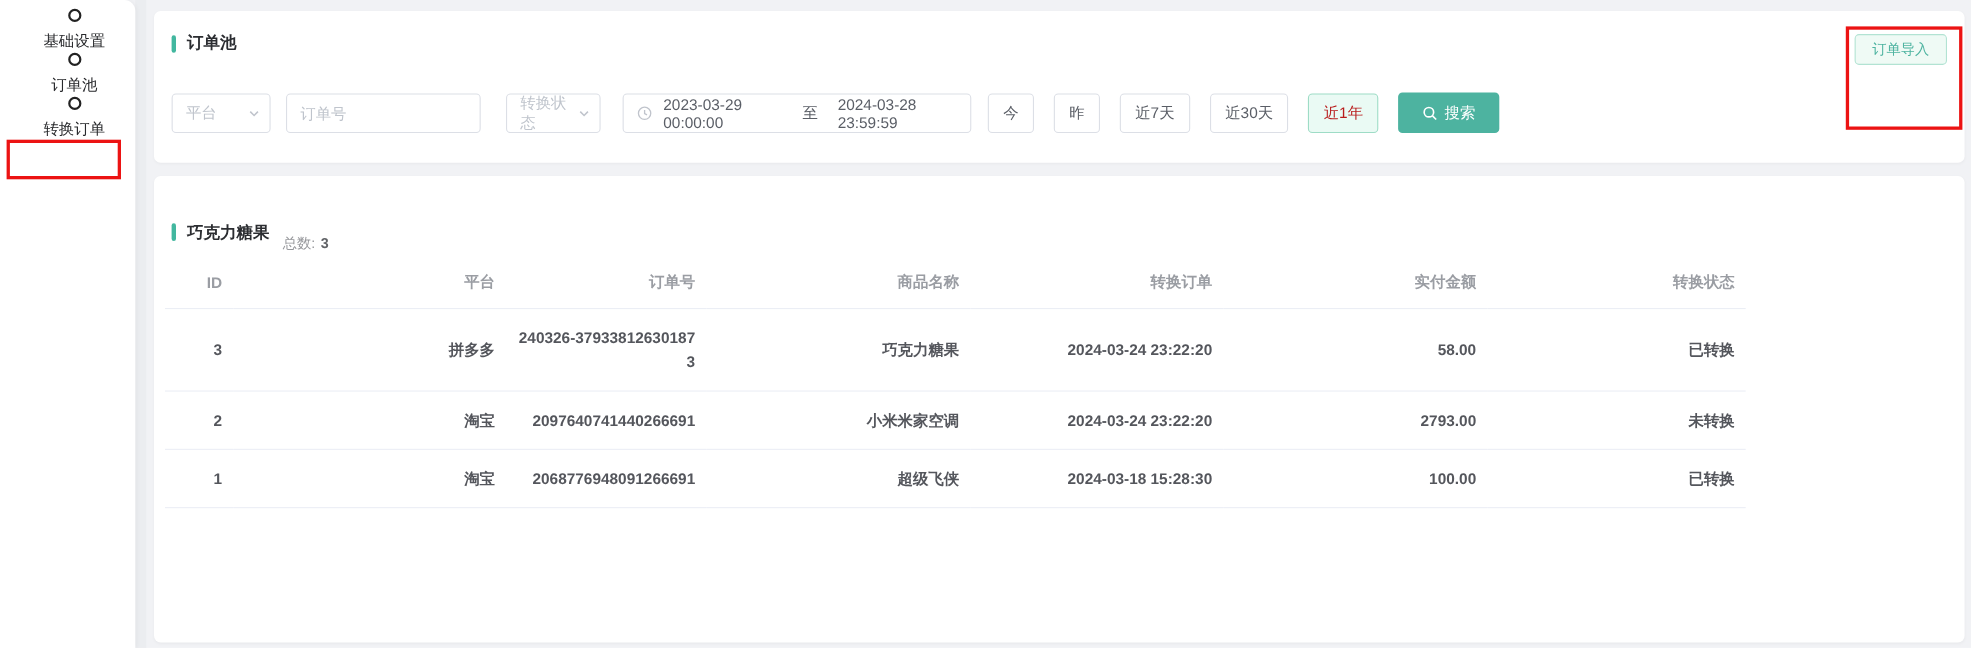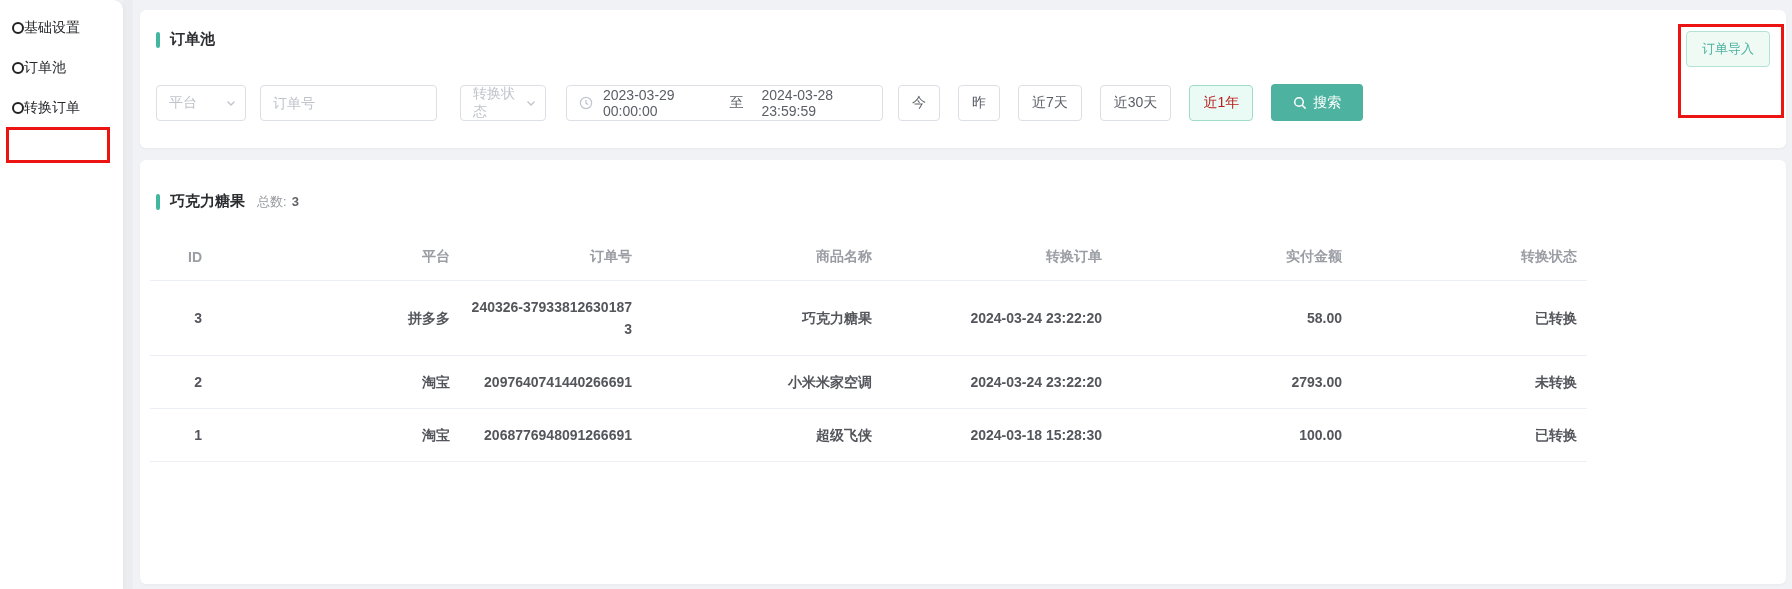--- a/index.html
+++ b/index.html
@@ -15,47 +15,47 @@
     position:absolute; left:0; top:0; width:123px; height:100%;
     background:#fff; border-top-right-radius:10px;
     box-shadow:1px 0 4px rgba(0,0,0,0.04);
     padding-top:8px; z-index:2;
   }
   .side-gutter {
     position:absolute; left:123px; top:0; width:10px; height:100%;
     background:#ebedf0; z-index:1;
   }
   .menu-item {
-    height:40px; display:flex; align-items:center; 
-    padding-left:12px; font-size:14px; color:#27282b; cursor:pointer;
+    height:40px; display:flex; align-items:center; gap:9px;
+    padding-left:12px; font-size:14px; color:#27282b; cursor:pointer;flex-direction:column;
   }
   .circle-icon {
     width:12px; height:12px; border:2px solid #222; border-radius:50%;
     flex:0 0 auto; background:#fff;
   }
   
   .main { position:absolute; left:133px; top:0; right:0; height:100%; }
   .card {
     position:absolute; left:7px; right:6px; background:#fff; border-radius:6px;
     box-shadow:0 1px 3px rgba(0,0,0,0.04);
   }
   .card-filter { top:10px; height:138px; }
   .card-table  { top:160px; height:424px; }
   .section-title { display:flex; align-items:center; gap:10px; }
   .accent-bar { width:4px; height:16px; border-radius:2px; background:#42b79f; }
   .section-title .t { font-size:15px; font-weight:bold; color:#2b2d31; }
-  .total-wrap { font-size:13px; color:#97989c; margin-left:2px; }
+  .total-wrap { font-size:13px; color:#97989c; margin-left:2px;margin-top:20px; }
   .total-wrap b { color:#606266; font-weight:bold; margin-left:5px; }
 
   .card-filter .section-title { padding:20px 0 0 16px; }
   .card-table  .section-title { padding:32px 0 0 16px; }
 
   
   .btn-plain-green {
-    position:absolute; top:21px; right:16px; height:36px; padding:0 15px;
+    position:absolute; top:21px; right:16px; height:28px; padding:0 15px;
     background:#effaf5; border:1px solid #b2e3d3; color:#4db3a0;
     font-size:13px; border-radius:4px; cursor:pointer;
     font-family:inherit;
   }
   .anno { position:absolute; border:3px solid #ec1313; z-index:50; pointer-events:none; }
   .anno-sidebar { left:6px; top:127px; width:104px; height:36px; }
   .anno-import { top:14px; right:2px; width:106px; height:94px; }
 
   
   .filter-row {

